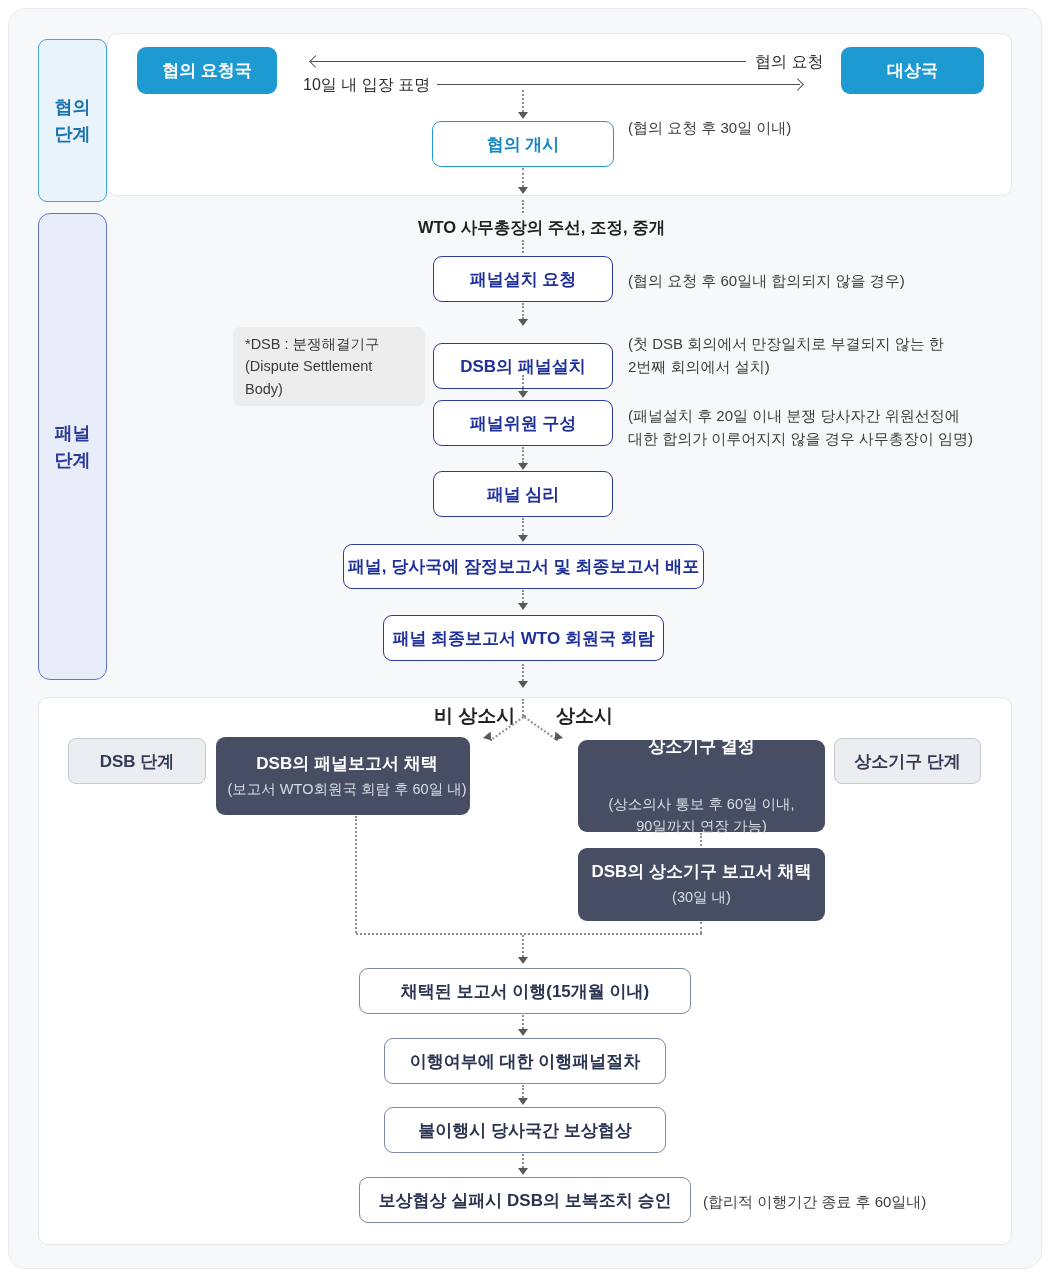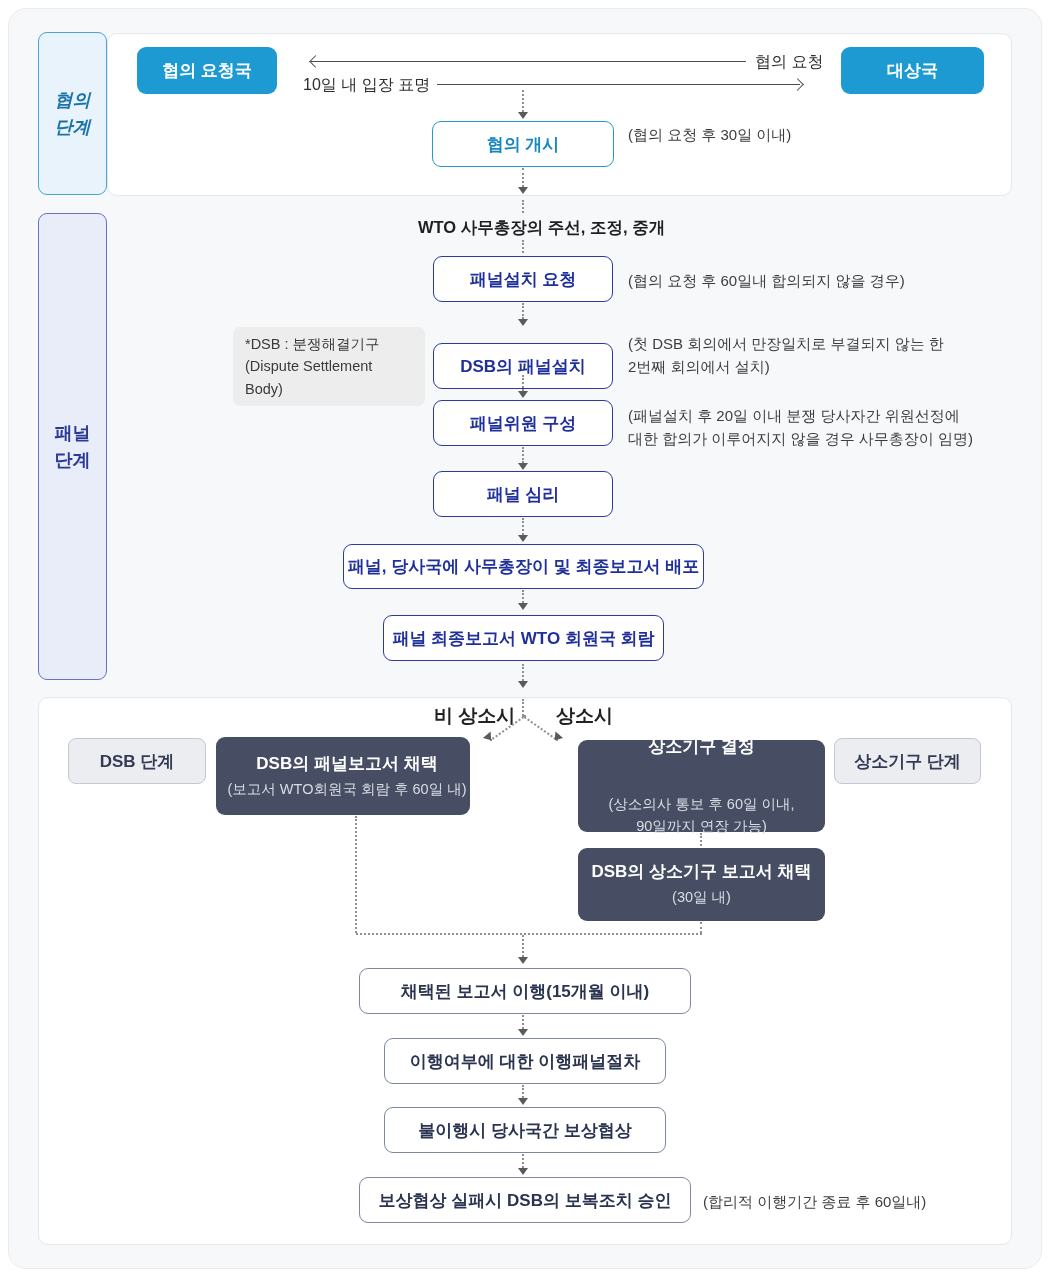--- a/index.html
+++ b/index.html
@@ -39,45 +39,45 @@
   .heading { position:absolute; font-weight:700; font-size:16.5px; color:#1f1f1f; }
   .branch-label { position:absolute; font-weight:700; font-size:19px; color:#222; }
 </style>
 </head>
 <body>
 
 <div class="stage-wrap">
   <div class="frame"></div>
 
   <div class="panelbox" style="left:107px;top:33px;width:905px;height:163px;"></div>
-  <div class="stage-tab tab-consult pre" style="left:38px;top:32px;width:69px;height:163px;font-style:italic;">협의
+  <div class="stage-tab tab-consult pre" style="left:38px;top:39px;width:69px;height:163px;">협의
 단계</div>
 
   <div class="btn-blue" style="left:137px;top:47px;width:140px;height:47px;">협의 요청국</div>
   <div class="btn-blue" style="left:841px;top:47px;width:143px;height:47px;">대상국</div>
 
   <div class="hline" style="left:311px;top:61px;width:435px;"></div>
   <div class="chev chev-l" style="left:311px;top:57px;"></div>
   <div class="arrow-label" style="left:755px;top:52px;">협의 요청</div>
 
   <div class="arrow-label" style="left:303px;top:75px;">10일 내 입장 표명</div>
   <div class="hline" style="left:437px;top:84px;width:363px;"></div>
   <div class="chev chev-r" style="left:793px;top:80px;"></div>
 
   <div class="vdot" style="left:522px;top:90px;height:22px;"></div>
   <div class="arr-d" style="left:518px;top:112px;"></div>
 
   <div class="node-consult" style="left:432px;top:121px;width:182px;height:46px;">협의 개시</div>
-  <div class="note" style="left:628px;top:124px;">(협의 요청 후 30일 이내)</div>
+  <div class="note" style="left:628px;top:117px;">(협의 요청 후 30일 이내)</div>
 
   <div class="vdot" style="left:522px;top:168px;height:19px;"></div>
   <div class="arr-d" style="left:518px;top:187px;"></div>
   <div class="vdot" style="left:522px;top:200px;height:13px;"></div>
 
-  <div class="stage-tab tab-panel pre" style="left:38px;top:213px;width:69px;height:467px;">패널
+  <div class="stage-tab tab-panel pre" style="left:38px;top:213px;width:69px;height:467px;border-radius:12px;">패널
 단계</div>
 
   <div class="heading" style="left:418px;top:217px;">WTO 사무총장의 주선, 조정, 중개</div>
   <div class="vdot" style="left:522px;top:240px;height:13px;"></div>
 
   <div class="node-panel" style="left:433px;top:256px;width:180px;height:46px;">패널설치 요청</div>
   <div class="note" style="left:628px;top:270px;">(협의 요청 후 60일내 합의되지 않을 경우)</div>
 
   <div class="vdot" style="left:522px;top:303px;height:16px;"></div>
   <div class="arr-d" style="left:518px;top:319px;"></div>
@@ -97,21 +97,21 @@
  대한 합의가 이루어지지 않을 경우 사무총장이 임명)</div>
 
   <div class="vdot" style="left:522px;top:447px;height:16px;"></div>
   <div class="arr-d" style="left:518px;top:463px;"></div>
 
   <div class="node-panel" style="left:433px;top:471px;width:180px;height:46px;">패널 심리</div>
 
   <div class="vdot" style="left:522px;top:518px;height:17px;"></div>
   <div class="arr-d" style="left:518px;top:535px;"></div>
 
-  <div class="node-panel" style="left:343px;top:544px;width:361px;height:45px;">패널, 당사국에 사무총장이 및 최종보고서 배포</div>
+  <div class="node-panel" style="left:343px;top:544px;width:361px;height:45px;">패널, 당사국에 잠정보고서 및 최종보고서 배포</div>
 
   <div class="vdot" style="left:522px;top:590px;height:13px;"></div>
   <div class="arr-d" style="left:518px;top:603px;"></div>
 
   <div class="node-panel" style="left:383px;top:615px;width:281px;height:46px;">패널 최종보고서 WTO 회원국 회람</div>
 
   <div class="vdot" style="left:522px;top:664px;height:17px;"></div>
   <div class="arr-d" style="left:518px;top:681px;"></div>
 
   <div class="panelbox" style="left:38px;top:697px;width:974px;height:548px;"></div>

